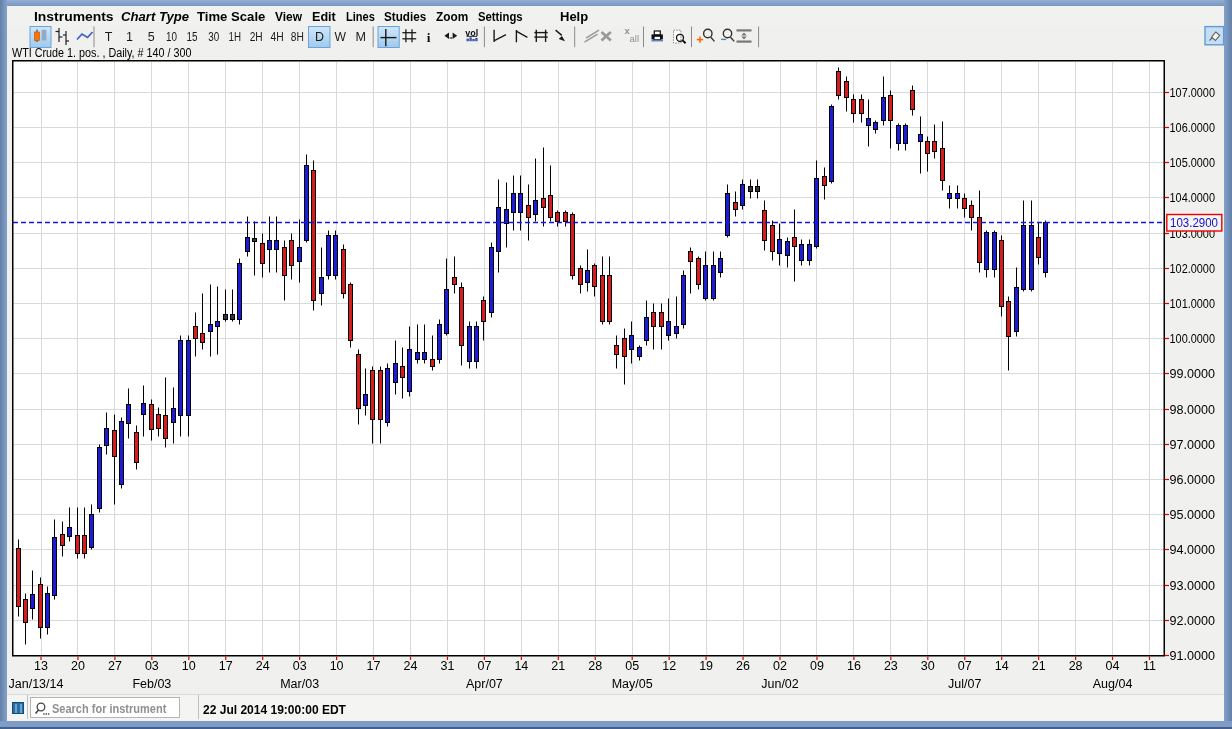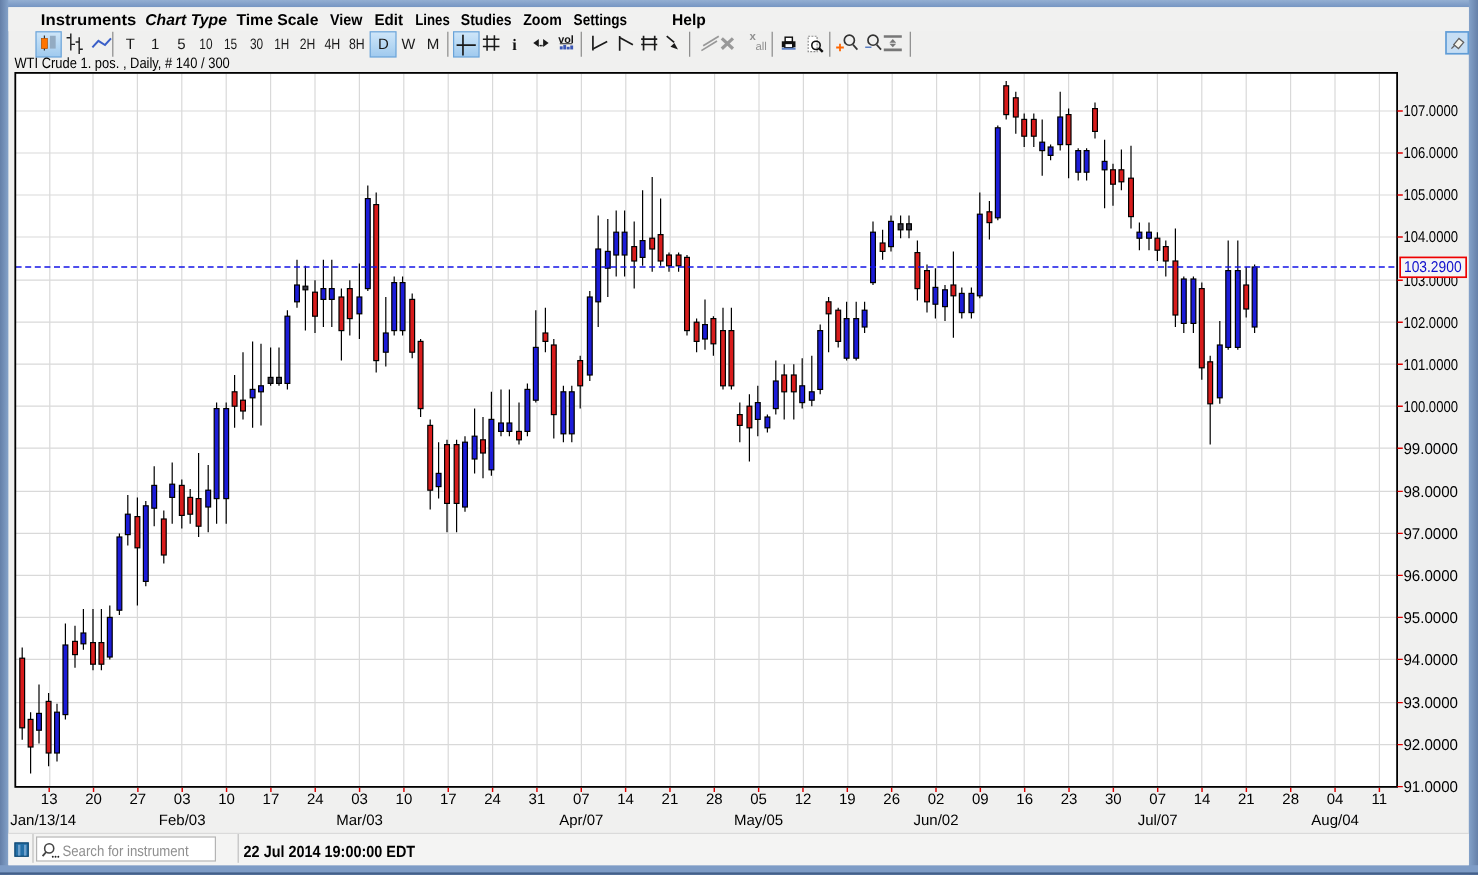--- a/index.html
+++ b/index.html
@@ -434,21 +434,21 @@
 
   <div class="abs" style="left:12px;top:46px;font-size:12.5px;color:#000;transform:scale(0.862,1);transform-origin:0 0;white-space:pre;">WTI Crude 1. pos. , Daily, # 140 / 300</div>
 
   <div class="abs" style="left:7px;top:694px;width:1217px;height:1px;background:#dadada;"></div>
   <div class="abs" style="left:7px;top:695px;width:1217px;height:26px;background:#f4f4f3;"></div>
   <div class="abs" style="left:12px;top:702px;width:12px;height:11.5px;background:#2470a8;border:1px solid #164a72;box-sizing:border-box;">
     <div style="position:absolute;left:2px;top:1px;width:2px;height:9px;background:#6fa1cc;"></div>
     <div style="position:absolute;left:7px;top:1px;width:2px;height:9px;background:#6fa1cc;"></div>
   </div>
   <div class="abs sep" style="left:27px;top:695px;height:24px;background:#c0c0c0;"></div>
-  <div class="abs" style="left:30px;top:697px;width:150px;height:21px;background:#fff;border:1px solid #b4b4b4;box-sizing:border-box;">
+  <div class="abs" style="left:30px;top:697px;width:150px;height:21px;background:#fff;border:1px solid #b4b4b4;box-sizing:border-box;font-weight:bold;">
     <svg width="18" height="17" xmlns="http://www.w3.org/2000/svg" style="position:absolute;left:2px;top:3px;">
       <circle cx="8" cy="6" r="3.8" fill="none" stroke="#444" stroke-width="1.3"></circle>
       <line x1="5.5" y1="9" x2="2.5" y2="12.5" stroke="#444" stroke-width="1.6"></line>
       <circle cx="11" cy="13" r="0.8" fill="#222"></circle>
         <circle cx="13.3" cy="13" r="0.8" fill="#222"></circle>
         <circle cx="15.6" cy="13" r="0.8" fill="#222"></circle>
     </svg>
     <div style="position:absolute;left:21px;top:4px;font-size:12.5px;color:#8f8f8f;transform:scale(0.88,1);transform-origin:0 0;white-space:pre;">Search for instrument</div>
   </div>
   <div class="abs sep" style="left:198px;top:695px;height:24px;background:#c0c0c0;"></div>

